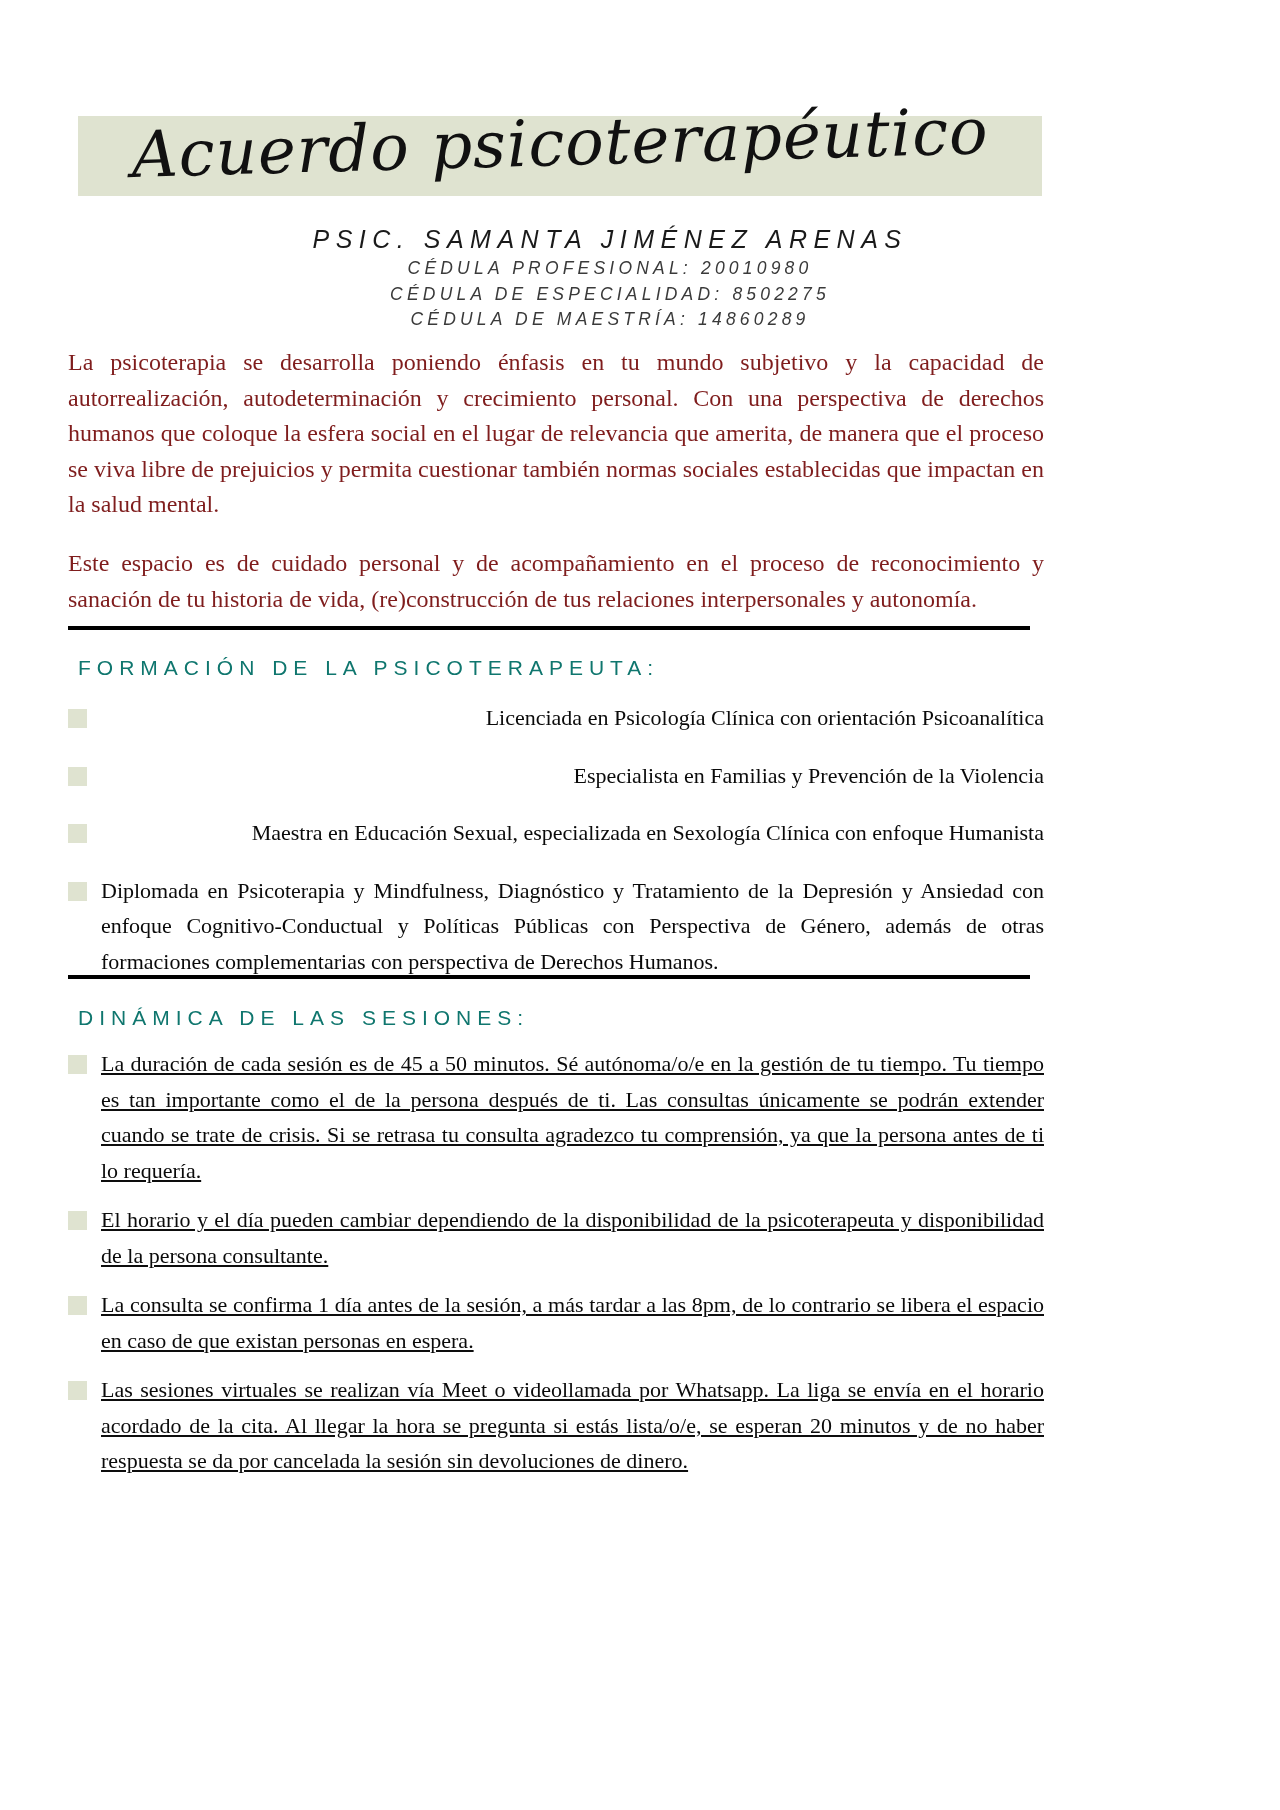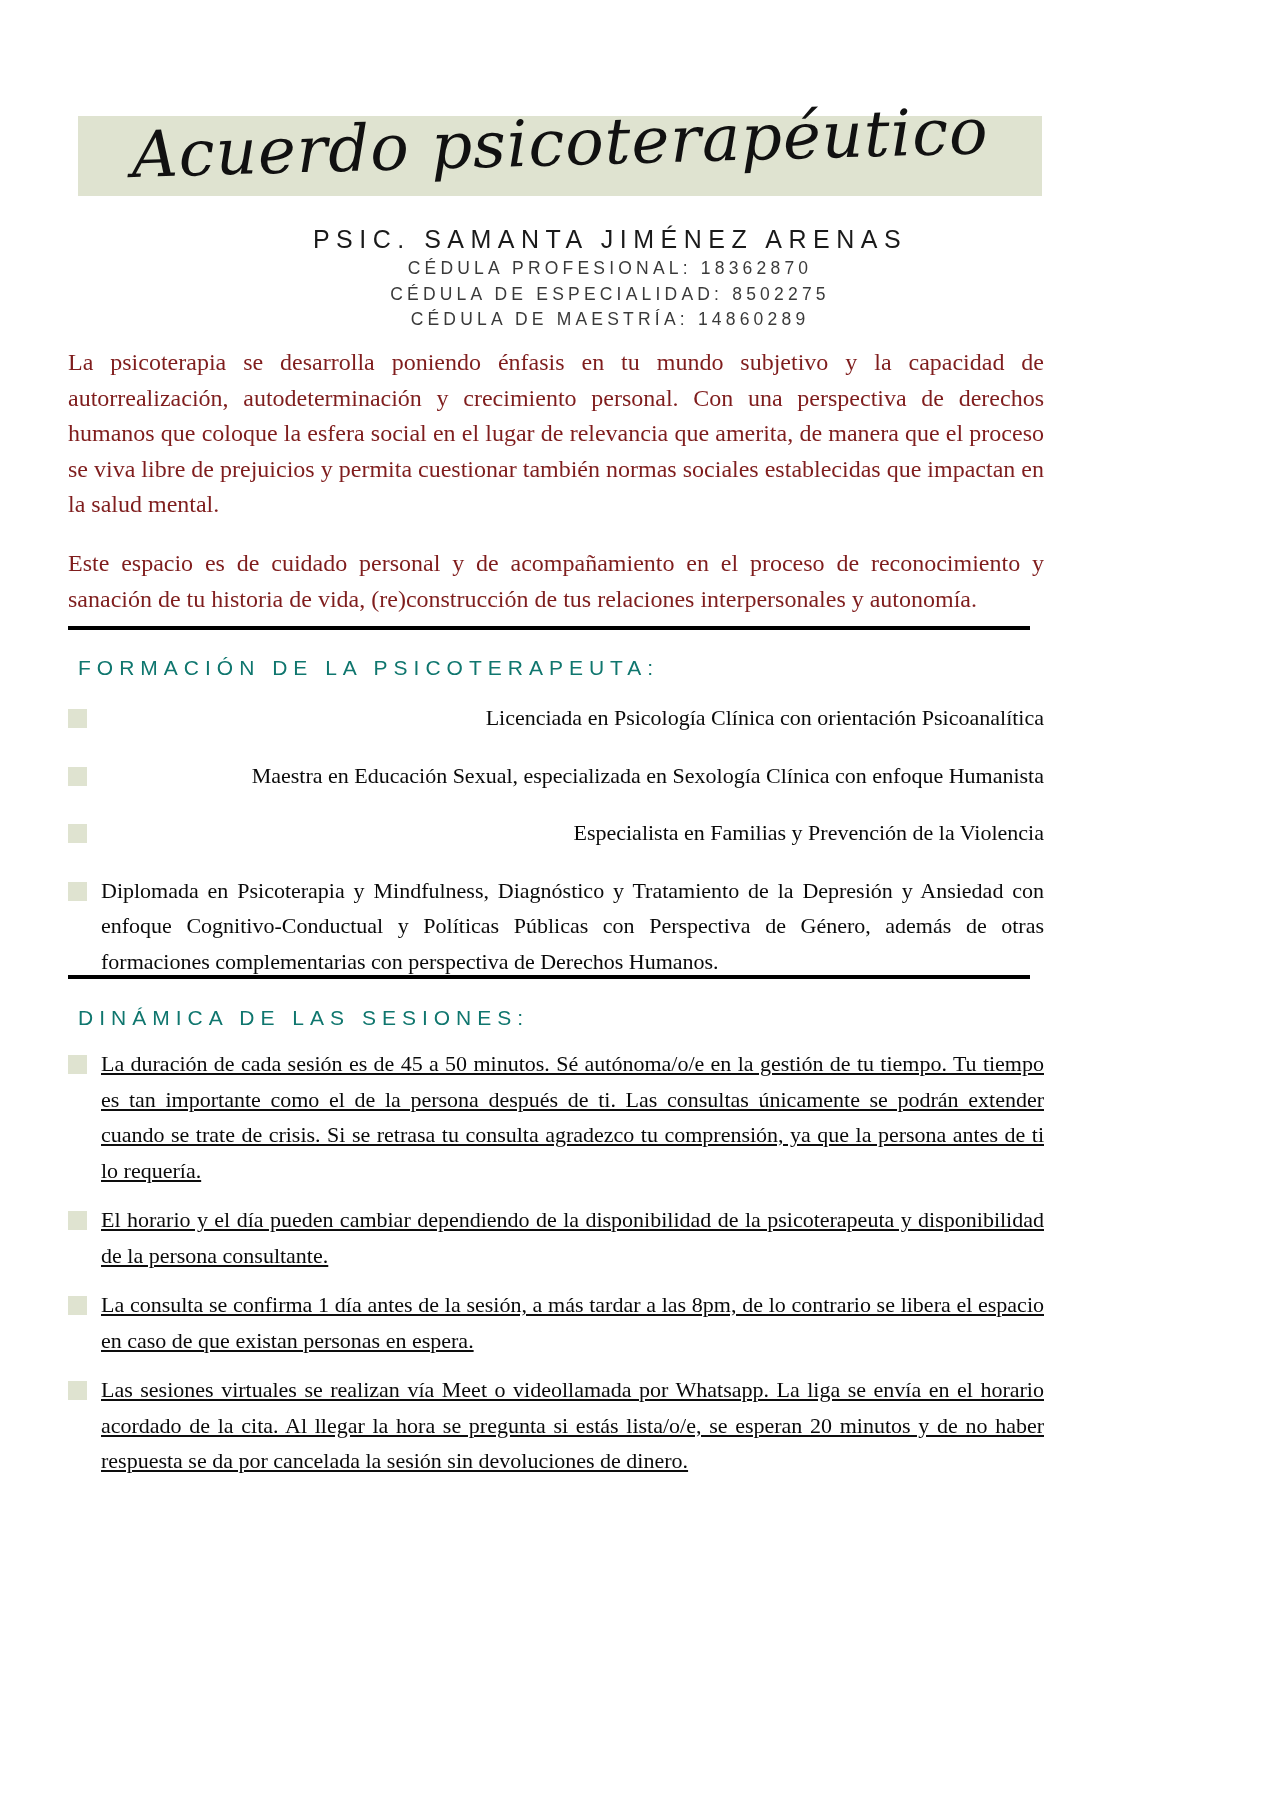--- a/index.html
+++ b/index.html
@@ -56,20 +56,21 @@
 
   
   .credentials {
     position: absolute;
     left: 0;
     top: 222px;
     width: 1220px;
     text-align: center;
     font-family: "Liberation Sans", sans-serif;
     color: #2b2b2b;
+    font-style: italic;
   }
 
   .cred-name {
     font-size: 25px;
     letter-spacing: 6.5px;
     font-weight: 300;
     line-height: 34px;
     color: #1a1a1a;
   }
 
@@ -164,47 +165,47 @@
 </head>
 <body>
 
 <div class="page">
 
   <div class="title-band"></div>
   <div class="script-title">Acuerdo psicoterapéutico</div>
 
   <div class="credentials">
     <div class="cred-name">PSIC. SAMANTA JIMÉNEZ ARENAS</div>
-    <div class="cred-line">CÉDULA PROFESIONAL: 18362870</div>
+    <div class="cred-line">CÉDULA PROFESIONAL: 20010980</div>
     <div class="cred-line">CÉDULA DE ESPECIALIDAD: 8502275</div>
     <div class="cred-line">CÉDULA DE MAESTRÍA: 14860289</div>
   </div>
 
   <div class="body-text" id="para1">La psicoterapia se desarrolla poniendo énfasis en tu mundo subjetivo y la capacidad de autorrealización, autodeterminación y crecimiento personal. Con una perspectiva de derechos humanos que coloque la esfera social en el lugar de relevancia que amerita, de manera que el proceso se viva libre de prejuicios y permita cuestionar también normas sociales establecidas que impactan en la salud mental.</div>
   <div class="body-text" id="para2">Este espacio es de cuidado personal y de acompañamiento en el proceso de reconocimiento y sanación de tu historia de vida, (re)construcción de tus relaciones interpersonales y autonomía.</div>
 
   <div class="divider" id="divider-1"></div>
 
   <div class="section-heading" id="heading-formacion">FORMACIÓN DE LA PSICOTERAPEUTA:</div>
 
   <div class="bullet-list" id="list-formacion">
     <div class="bullet-item">
       <span class="bullet-marker"></span>
       <span class="bullet-text single">Licenciada en Psicología Clínica con orientación Psicoanalítica</span>
     </div>
     <div class="bullet-item">
       <span class="bullet-marker"></span>
+      <span class="bullet-text single">Especialista en Familias y Prevención de la Violencia</span>
+    </div>
+    <div class="bullet-item">
+      <span class="bullet-marker"></span>
       <span class="bullet-text single">Maestra en Educación Sexual, especializada en Sexología Clínica con enfoque Humanista</span>
     </div>
     <div class="bullet-item">
       <span class="bullet-marker"></span>
-      <span class="bullet-text single">Especialista en Familias y Prevención de la Violencia</span>
-    </div>
-    <div class="bullet-item">
-      <span class="bullet-marker"></span>
       <span class="bullet-text">Diplomada en Psicoterapia y Mindfulness, Diagnóstico y Tratamiento de la Depresión y Ansiedad con enfoque Cognitivo-Conductual y Políticas Públicas con Perspectiva de Género, además de otras formaciones complementarias con perspectiva de Derechos Humanos.</span>
     </div>
   </div>
 
   <div class="divider" id="divider-2"></div>
 
   <div class="section-heading" id="heading-dinamica">DINÁMICA DE LAS SESIONES:</div>
 
   <div class="bullet-list" id="list-dinamica">
     <div class="bullet-item">

